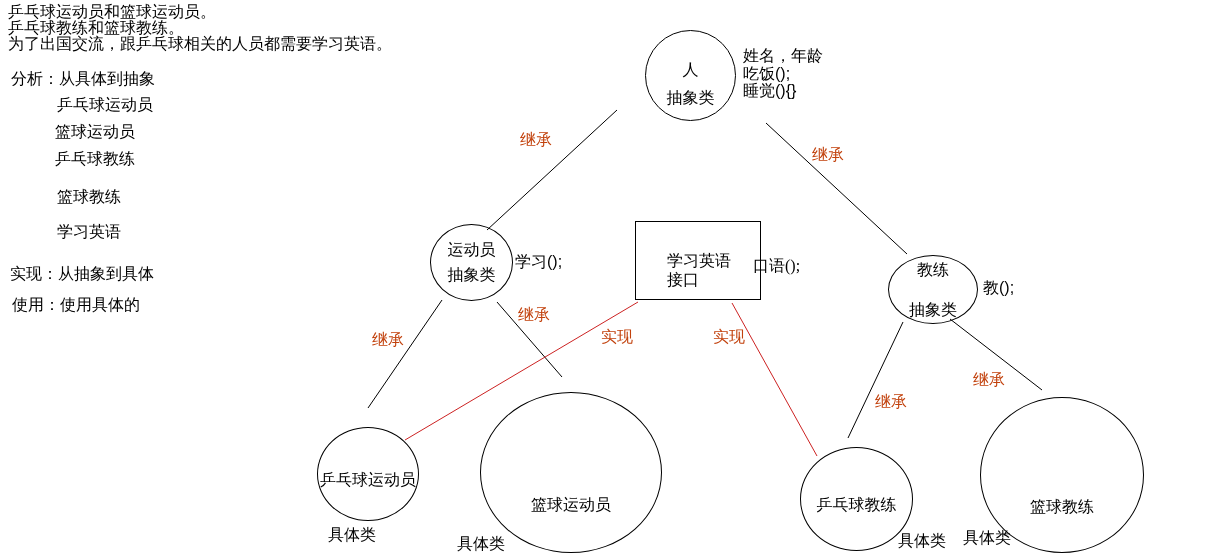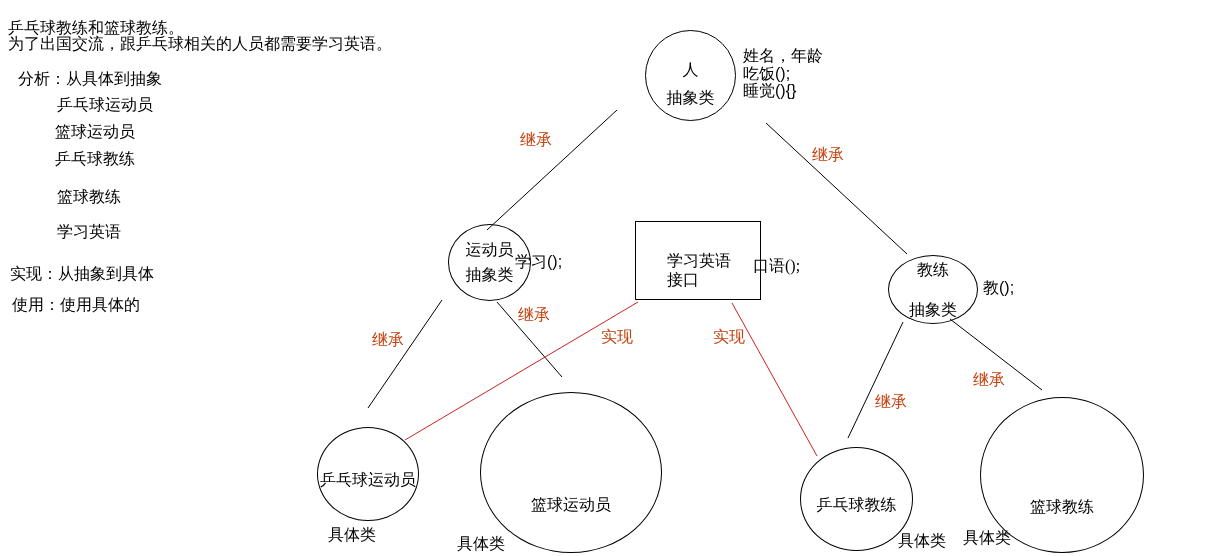--- a/index.html
+++ b/index.html
@@ -14,33 +14,33 @@
   svg.lines line.k{stroke:#000000;stroke-width:1;}
   svg.lines line.r{stroke:#cc2222;stroke-width:1;}
   .circle{
     position:absolute;border:1px solid #000;border-radius:50%;box-sizing:border-box;
     display:flex;flex-direction:column;align-items:center;justify-content:center;
     text-align:center;background:transparent;
   }
   .rect{position:absolute;border:1px solid #000;box-sizing:border-box;background:transparent;}
   
   .c-person{left:645px;top:30px;width:91px;height:91px;row-gap:12px;padding-top:16px;}
-  .c-athlete{left:448px;top:224px;width:83px;height:77px;row-gap:9px;}
+  .c-athlete{left:430px;top:224px;width:83px;height:77px;row-gap:9px;}
   .c-coach{left:888px;top:255px;width:90px;height:69px;row-gap:24px;}
   .c-ppplayer{left:317px;top:427px;width:102px;height:94px;padding-top:12px;}
   .c-bbplayer{left:480px;top:392px;width:182px;height:161px;}
   .c-bbplayer .drop{position:absolute;left:0;right:0;top:104px;text-align:center;}
   .c-ppcoach{left:800px;top:447px;width:113px;height:104px;padding-top:12px;}
   .c-bbcoach{left:980px;top:397px;width:164px;height:156px;}
   .c-bbcoach .drop{position:absolute;left:0;right:0;top:101px;text-align:center;}
   .c-interface{left:635px;top:221px;width:126px;height:79px;padding:31px 0 0 31px;}
   .c-interface .rs{margin-top:3px;}
   
   .n1{left:8px;top:4px;} .n2{left:8px;top:20px;} .n3{left:8px;top:36px;}
-  .nh{left:18px;top:71px;font-family:Liberation Serif, serif;}
+  .nh{left:11px;top:71px;font-family:Liberation Serif, serif;}
   .i0{left:57px;top:97px;} .i1{left:55px;top:124px;} .i2{left:55px;top:151px;}
   .i3{left:57px;top:189px;} .i4{left:57px;top:224px;}
   .nimpl{left:10px;top:266px;} .nuse{left:12px;top:297px;}
   
   .a-person{left:743px;top:47px;line-height:17.5px;}
   .a-athlete{left:515px;top:254px;}
   .a-interface{left:753px;top:258px;font-family:Liberation Serif, serif;}
   .a-coach{left:983px;top:280px;}
   
   .g1{left:328px;top:527px;} .g2{left:457px;top:536px;}
@@ -60,20 +60,21 @@
     <line class="k" x1="617" y1="110" x2="487" y2="230"></line>
     <line class="k" x1="766" y1="123" x2="907" y2="254"></line>
     <line class="k" x1="442" y1="300" x2="368" y2="408"></line>
     <line class="k" x1="497" y1="302" x2="562" y2="377"></line>
     <line class="k" x1="903" y1="322" x2="848" y2="438"></line>
     <line class="k" x1="950" y1="319" x2="1042" y2="390"></line>
     <line class="r" x1="638" y1="302" x2="405" y2="440"></line>
     <line class="r" x1="732" y1="303" x2="817" y2="456"></line>
   </svg>
 
+  <div class="t n1">乒乓球运动员和篮球运动员。</div>
   <div class="t n3">为了出国交流，跟乒乓球相关的人员都需要学习英语。</div>
   <div class="t n2">乒乓球教练和篮球教练。</div>
   <div class="t nh">分析：从具体到抽象</div>
   <div class="t i0">乒乓球运动员</div>
   <div class="t i1">篮球运动员</div>
   <div class="t i2">乒乓球教练</div>
   <div class="t i3">篮球教练</div>
   <div class="t i4">学习英语</div>
   <div class="t nimpl">实现：从抽象到具体</div>
   <div class="t nuse">使用：使用具体的</div>

